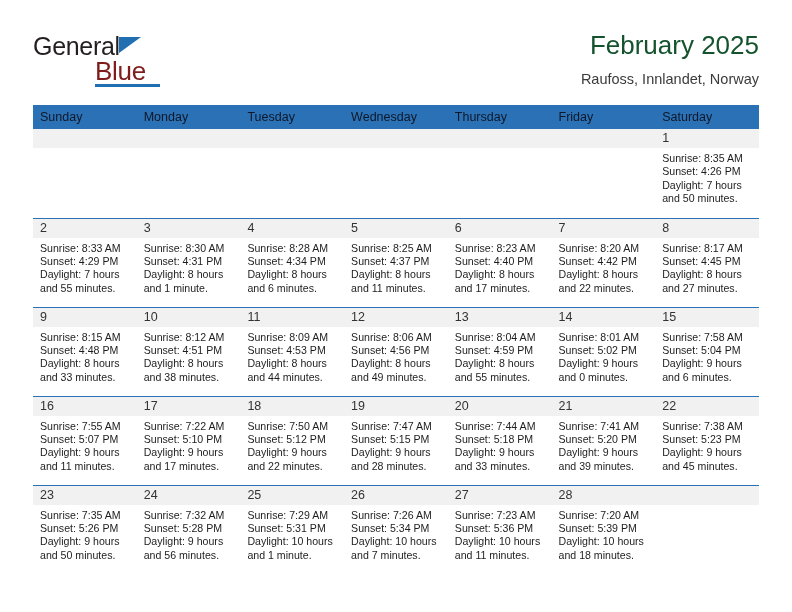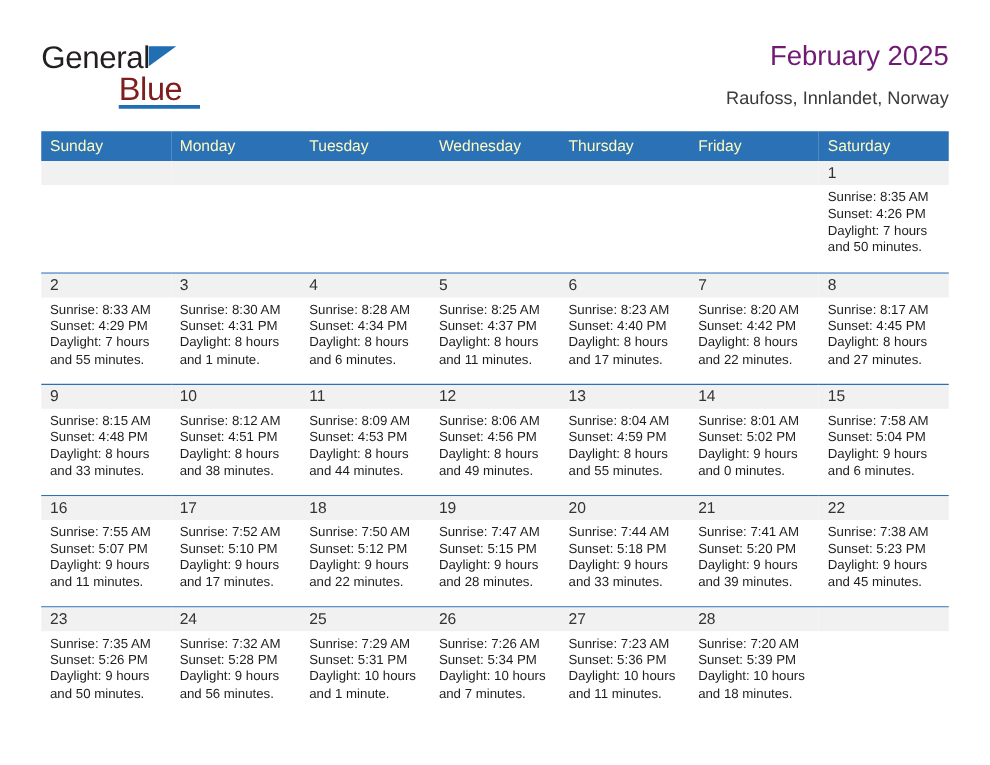--- a/index.html
+++ b/index.html
@@ -74,22 +74,22 @@
     margin-top: 0px;
   }
 
   .title-block {
     position: absolute;
     right: 0;
     top: 0;
     text-align: right;
   }
   .cal-title {
-    font-size: 22px;
-    color: #701a75;
+    font-size: 26px;
+    color: #14532d;
     line-height: 30px;
     white-space: nowrap;
   }
   .cal-subtitle {
     font-size: 14.5px;
     color: #3b3b3b;
     line-height: 20px;
     margin-top: 9px;
     white-space: nowrap;
     margin-left: 16px;
@@ -99,21 +99,21 @@
   .calendar {
     position: absolute;
     left: 33px;
     top: 105px;
     width: 726px;
     border-collapse: collapse;
     table-layout: fixed;
   }
   .dow-row th {
     background: #2a72b5;
-    color: #fef9c3;
+    color: #0f172a;
     font-size: 12.5px;
     font-weight: normal;
     text-align: left;
     padding: 5px 0 5px 7px;
     height: 12px;
     border: none;
   }
 
   .week {
     height: 89px;
@@ -438,21 +438,21 @@
             <div>Sunset: 5:07 PM</div>
             <div>Daylight: 9 hours</div>
             <div>and 11 minutes.</div>
           </div>
         </div>
           </td>
         <td class="daycell">
             <div class="daycell-inner">
           <div class="daynum-band">17</div>
           <div class="details">
-            <div>Sunrise: 7:52 AM</div>
+            <div>Sunrise: 7:22 AM</div>
             <div>Sunset: 5:10 PM</div>
             <div>Daylight: 9 hours</div>
             <div>and 17 minutes.</div>
           </div>
         </div>
           </td>
         <td class="daycell">
             <div class="daycell-inner">
           <div class="daynum-band">18</div>
           <div class="details">

